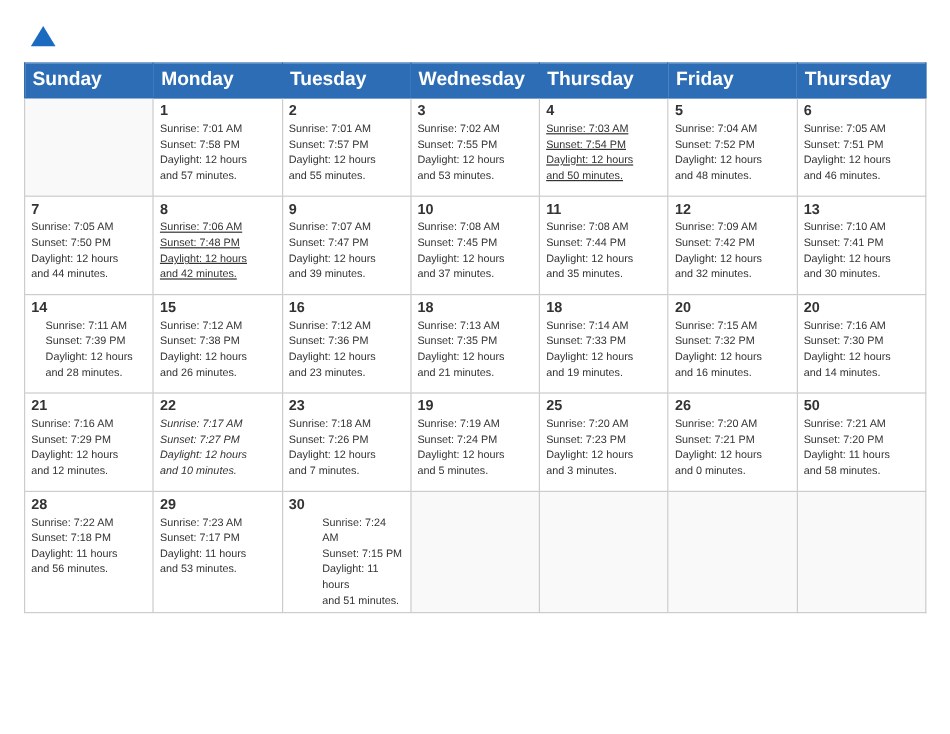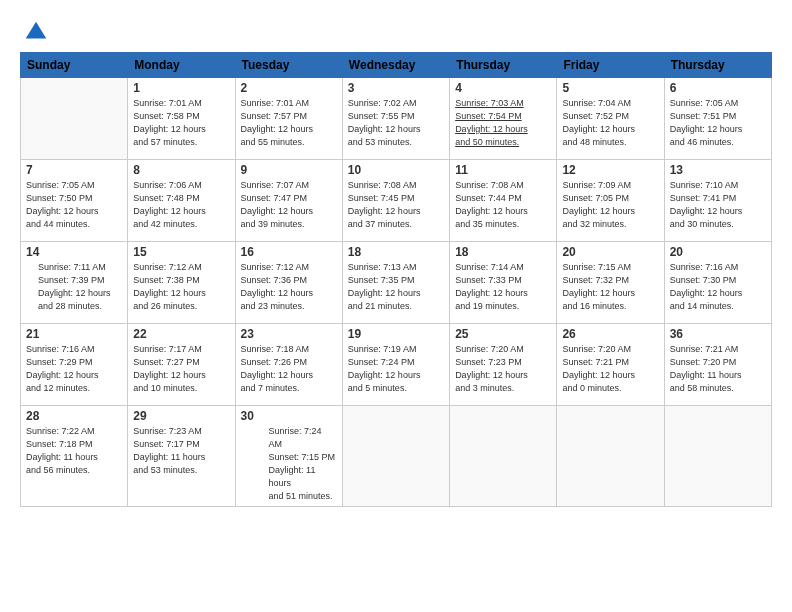--- a/index.html
+++ b/index.html
@@ -52,22 +52,22 @@
       font-size: 13px;
       color: #555;
     }
     .calendar {
       width: 100%;
       border-collapse: collapse;
       border: 1px solid #ccc;
     }
     .calendar th {
       background: #2d6db5;
-      color: #000000;
-      font-size: 12px;
+      color: #ffffff;
+      font-size: 16px;
       font-weight: bold;
       padding: 5px 6px;
       border: 1px solid #2d6db5;
       text-align: left;
     }
     .calendar td {
       border: 1px solid #ccc;
       vertical-align: top;
       padding: 3px 5px;
       width: calc(100% / 7);
@@ -179,21 +179,21 @@
         <tr>
           <td>
             <span class="day-num">7</span>
             <div class="day-info" style="white-space: pre-line;">Sunrise: 7:05 AM
 Sunset: 7:50 PM
 Daylight: 12 hours
 and 44 minutes.</div>
           </td>
           <td>
             <span class="day-num">8</span>
-            <div class="day-info" style="white-space: pre-line;">Sunrise: 7:06 AM
+            <div class="day-info" style="white-space: pre-line; text-decoration: underline;">Sunrise: 7:06 AM
 Sunset: 7:48 PM
 Daylight: 12 hours
 and 42 minutes.</div>
           </td>
           <td>
             <span class="day-num">9</span>
             <div class="day-info" style="white-space: pre-line;">Sunrise: 7:07 AM
 Sunset: 7:47 PM
 Daylight: 12 hours
 and 39 minutes.</div>
@@ -208,21 +208,21 @@
           <td>
             <span class="day-num">11</span>
             <div class="day-info" style="white-space: pre-line;">Sunrise: 7:08 AM
 Sunset: 7:44 PM
 Daylight: 12 hours
 and 35 minutes.</div>
           </td>
           <td>
             <span class="day-num">12</span>
             <div class="day-info" style="white-space: pre-line;">Sunrise: 7:09 AM
-Sunset: 7:05 PM
+Sunset: 7:42 PM
 Daylight: 12 hours
 and 32 minutes.</div>
           </td>
           <td>
             <span class="day-num">13</span>
             <div class="day-info" style="white-space: pre-line;">Sunrise: 7:10 AM
 Sunset: 7:41 PM
 Daylight: 12 hours
 and 30 minutes.</div>
           </td>
@@ -281,21 +281,21 @@
         <tr>
           <td>
             <span class="day-num">21</span>
             <div class="day-info" style="white-space: pre-line;">Sunrise: 7:16 AM
 Sunset: 7:29 PM
 Daylight: 12 hours
 and 12 minutes.</div>
           </td>
           <td>
             <span class="day-num">22</span>
-            <div class="day-info" style="white-space: pre-line;">Sunrise: 7:17 AM
+            <div class="day-info" style="white-space: pre-line; font-style: italic;">Sunrise: 7:17 AM
 Sunset: 7:27 PM
 Daylight: 12 hours
 and 10 minutes.</div>
           </td>
           <td>
             <span class="day-num">23</span>
             <div class="day-info" style="white-space: pre-line;">Sunrise: 7:18 AM
 Sunset: 7:26 PM
 Daylight: 12 hours
 and 7 minutes.</div>
@@ -315,21 +315,21 @@
 and 3 minutes.</div>
           </td>
           <td>
             <span class="day-num">26</span>
             <div class="day-info" style="white-space: pre-line;">Sunrise: 7:20 AM
 Sunset: 7:21 PM
 Daylight: 12 hours
 and 0 minutes.</div>
           </td>
           <td>
-            <span class="day-num">36</span>
+            <span class="day-num">50</span>
             <div class="day-info" style="white-space: pre-line;">Sunrise: 7:21 AM
 Sunset: 7:20 PM
 Daylight: 11 hours
 and 58 minutes.</div>
           </td>
         </tr>
         <tr class="last-row">
           <td>
             <span class="day-num">28</span>
             <div class="day-info" style="white-space: pre-line;">Sunrise: 7:22 AM

